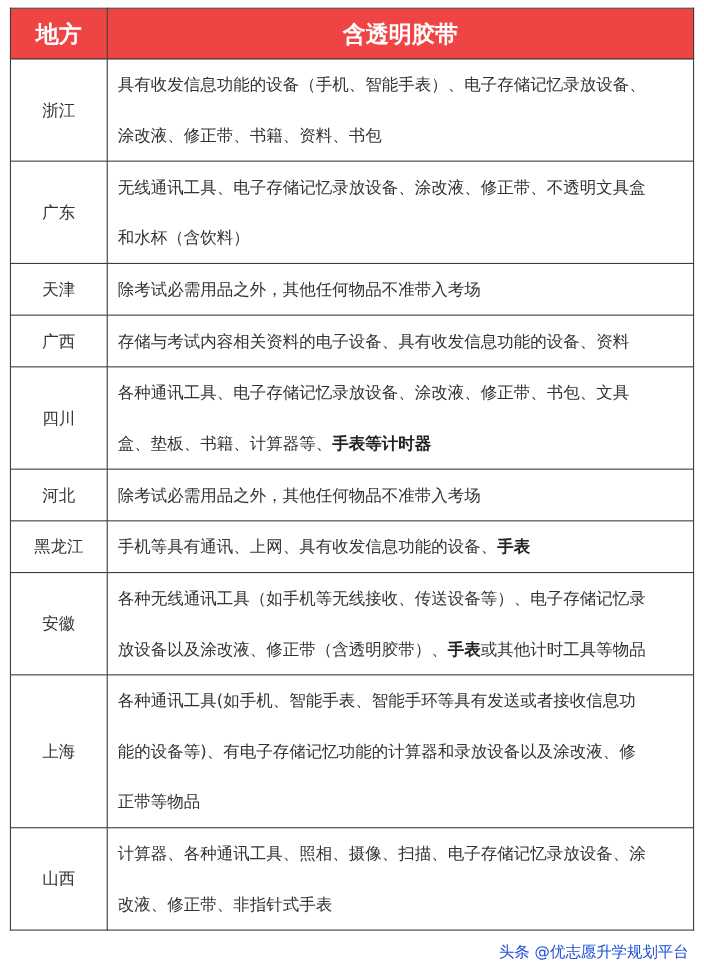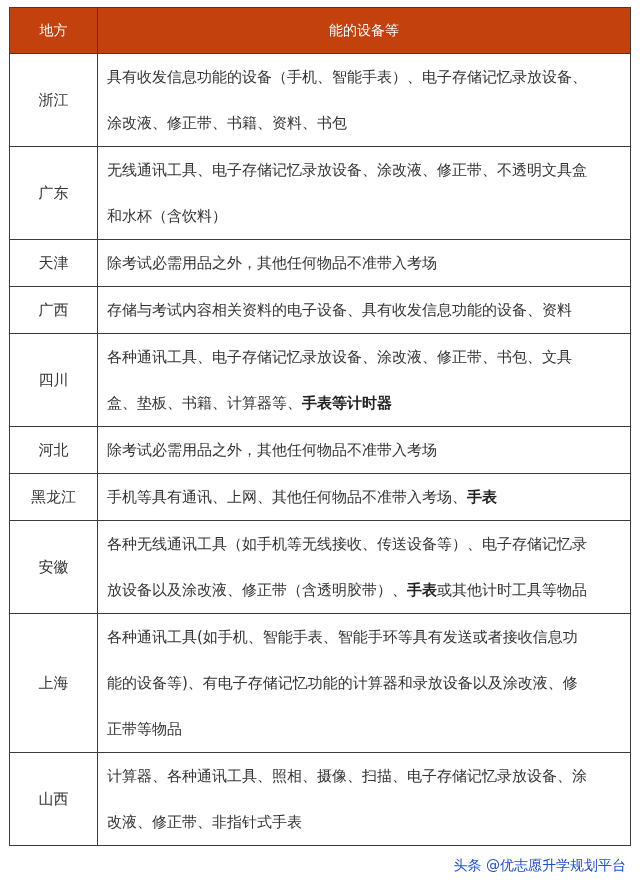--- a/index.html
+++ b/index.html
@@ -1,43 +1,43 @@
 <!DOCTYPE html>
 <html><head>
   <meta charset="utf-8">
   <style>
     html, body { margin: 0; padding: 0; background: #ffffff; }
     body { width: 640px; height: 891px; position: relative; overflow: hidden;
            font-family: "DejaVu Sans", "Liberation Sans", sans-serif; color: #333333; }
     table.rules { position: absolute; left: 9px; top: 7px; width: 622px;
                   border-collapse: collapse; table-layout: fixed; }
     table.rules th, table.rules td { border: 1px solid #3c3c3c; }
-    table.rules thead th { background: #c2410c; color: #ffffff; font-weight: normal;
-                           font-size: 14px; height: 45px; text-align: center; padding: 0; }
+    table.rules thead th { background: #ef4444; color: #ffffff; font-weight: bold;
+                           font-size: 21px; height: 45px; text-align: center; padding: 0; }
     col.c-region { width: 88px; }
     td.region { text-align: center; font-size: 15px; padding: 0; }
     td.items { font-size: 15px; line-height: 46px; padding: 0 8px 0 9px; text-align: left; margin-top: 42px; }
     td.items b { font-weight: bold; color: #222; }
     .r1 td { height: 91px; }
     .r2 td { height: 45px; }
     .r3 td { height: 136px; }
     .watermark { position: absolute; right: 14px; top: 857px; font-size: 14px; color: #1d4ed8; }
   </style>
 </head>
 <body>
 
 <table class="rules">
   <colgroup>
       <col class="c-region">
       <col>
     </colgroup>
   <thead>
     <tr>
       <th>地方</th>
-      <th>能的设备等</th>
+      <th>含透明胶带</th>
     </tr>
   </thead>
   <tbody>
     <tr class="r1">
       <td class="region">浙江</td>
       <td class="items"><span>具有收发信息功能的设备（手机、智能手表）、电子存储记忆录放设备、</span><br><span>涂改液、修正带、书籍、资料、书包</span></td>
     </tr>
     <tr class="r1">
       <td class="region">广东</td>
       <td class="items"><span>无线通讯工具、电子存储记忆录放设备、涂改液、修正带、不透明文具盒</span><br><span>和水杯（含饮料）</span></td>
@@ -53,21 +53,21 @@
     <tr class="r1">
       <td class="region">四川</td>
       <td class="items"><span>各种通讯工具、电子存储记忆录放设备、涂改液、修正带、书包、文具</span><br><span>盒、垫板、书籍、计算器等、</span><b>手表等计时器</b></td>
     </tr>
     <tr class="r2">
       <td class="region">河北</td>
       <td class="items"><span>除考试必需用品之外，其他任何物品不准带入考场</span></td>
     </tr>
     <tr class="r2">
       <td class="region">黑龙江</td>
-      <td class="items"><span>手机等具有通讯、上网、其他任何物品不准带入考场、</span><b>手表</b></td>
+      <td class="items"><span>手机等具有通讯、上网、具有收发信息功能的设备、</span><b>手表</b></td>
     </tr>
     <tr class="r1">
       <td class="region">安徽</td>
       <td class="items"><span>各种无线通讯工具（如手机等无线接收、传送设备等）、电子存储记忆录</span><br><span>放设备以及涂改液、修正带（含透明胶带）、</span><b>手表</b><span>或其他计时工具等物品</span></td>
     </tr>
     <tr class="r3">
       <td class="region">上海</td>
       <td class="items"><span>各种通讯工具(如手机、智能手表、智能手环等具有发送或者接收信息功</span><br><span>能的设备等)、有电子存储记忆功能的计算器和录放设备以及涂改液、修</span><br><span>正带等物品</span></td>
     </tr>
     <tr class="r1">

